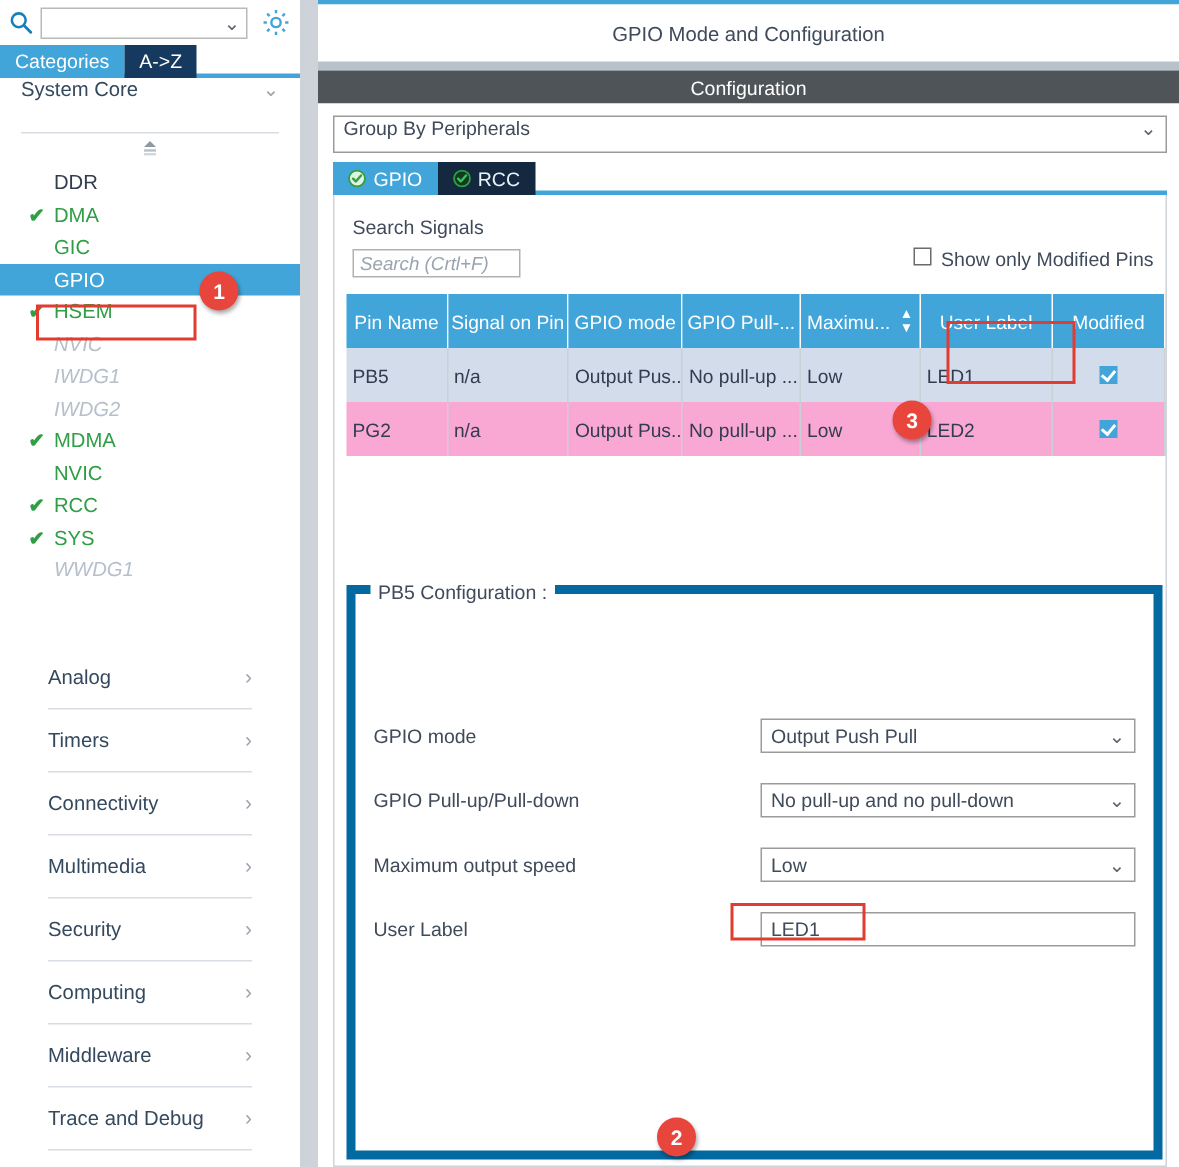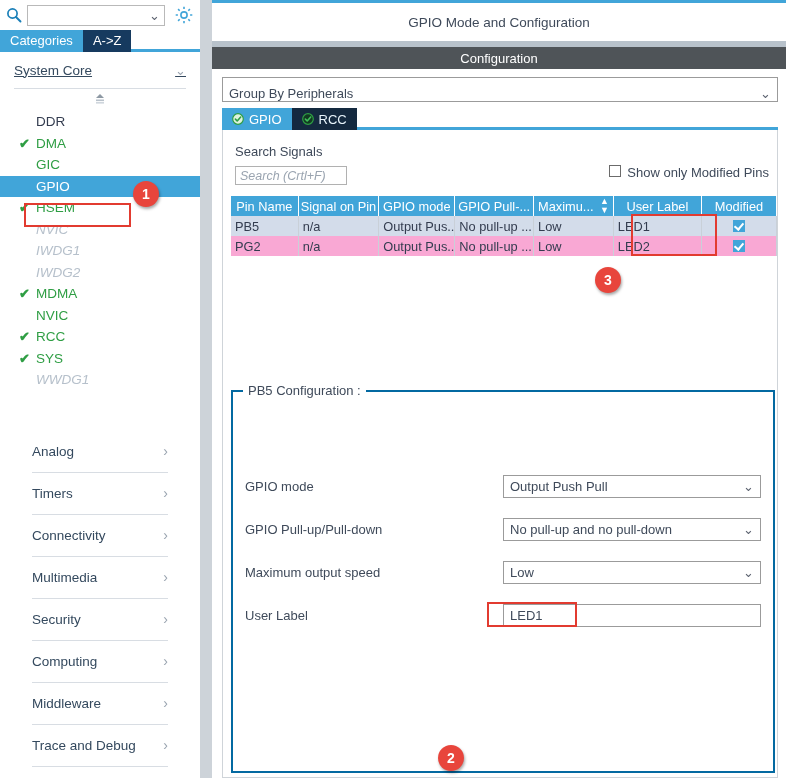--- a/index.html
+++ b/index.html
@@ -30,22 +30,22 @@
             position:relative;}
   .tabs-row::after{content:"";position:absolute;left:0;right:0;bottom:0;height:3px;
             background:#41a5d9;}
   .tab{height:22px;line-height:22px;padding:0 10px;font-size:13px;color:#fff;
        position:relative;z-index:2;box-sizing:border-box;}
   .tab.sel{background:#41a5d9;}
   .tab.alt{background:#163a5f;}
 
   .sb-body{flex:1;position:relative;overflow:hidden;background:#fff;}
   .grp{padding:0 14px;}
-  .grp-head{height:36px;display:flex;align-items:center;justify-content:space-between;
-            border-bottom:1px solid #d8dde3;color:#34495e;font-size:13.5px;text-decoration:underline;}
+  .grp-head{height:36px;display:flex;align-items:flex-start;justify-content:space-between;
+            border-bottom:1px solid #d8dde3;color:#34495e;font-size:13.5px;}
   .grp-head .ch{color:#9aa4b0;font-size:13px;}
   .scrollup{height:20px;display:flex;align-items:center;justify-content:center;}
   .periph-list{padding-top:2px;}
   .p-item{height:21.5px;display:flex;align-items:center;padding-left:22px;
           font-size:13.5px;color:#2f9e44;position:relative;box-sizing:border-box;}
   .p-item .tick{position:absolute;left:5px;top:3px;color:#2f9e44;font-size:13px;
                 font-weight:bold;}
   .p-item.plain{color:#2f9e44;}
   .p-item.gray{color:#333c4f;}
   .p-item.dim{color:#b6c0cb;font-style:italic;}
@@ -63,21 +63,21 @@
         display:flex;flex-direction:column;}
   .pane-topline{height:3px;background:#41a5d9;}
   .pane-title{height:38px;display:flex;align-items:center;justify-content:center;
               font-size:13.5px;color:#3f4a5a;background:#fff;}
   .pane-gap{height:6px;background:#b8c2cb;}
   .cfg-bar{height:22px;background:#4f5458;color:#fff;display:flex;
            align-items:center;justify-content:center;font-size:13px;}
   .cfg-body{flex:1;position:relative;background:#fff;padding:0 8px 0 10px;
             box-sizing:border-box;display:flex;flex-direction:column;}
   .groupby{height:25px;margin-top:8px;border:1px solid #9b9b9b;background:#fff;
-           display:flex;align-items:flex-end;padding:0 6px;box-sizing:border-box;
+           display:flex;align-items:flex-start;padding:0 6px;box-sizing:border-box;
            font-size:13px;color:#3f4a5a;}
   .groupby .chev{margin-left:auto;color:#5c6370;}
 
   .sub-tabs{height:22px;display:flex;align-items:flex-end;margin-top:6px;
             position:relative;}
   .sub-tabs::after{content:"";position:absolute;left:0;right:0;bottom:0;height:3px;
             background:#41a5d9;}
   .stab{height:22px;display:flex;align-items:center;gap:5px;padding:0 10px;
         font-size:13px;color:#e8f4fb;position:relative;z-index:2;box-sizing:border-box;}
   .stab.sel{background:#41a5d9;color:#ffffff;}
@@ -91,42 +91,42 @@
              border:1px solid #b1b1b1;background:#fff;font-size:12.5px;
              color:#9aa4b0;font-style:italic;display:flex;align-items:center;
              padding-left:4px;box-sizing:border-box;}
   .modchk{position:absolute;right:8px;top:35px;display:flex;align-items:flex-start;
           gap:6px;font-size:13px;color:#3f4a5a;}
   .chkbox{width:12px;height:12px;border:1px solid #6b6b6b;background:#fff;
           box-sizing:border-box;}
 
   
   .tbl{position:absolute;left:8px;right:0px;top:66px;}
-  .trow{display:flex;height:20px;align-items:stretch;font-size:12.8px;}
+  .trow{display:flex;height:36px;align-items:stretch;font-size:12.8px;}
   .thead .tcell{background:#41a5d9;color:#ffffff;justify-content:center;
                 border-right:1px solid #ffffff;}
   .tcell{display:flex;align-items:center;padding:0 4px;box-sizing:border-box;
          overflow:hidden;white-space:nowrap;color:#333c4f;}
   .trow.r1{background:#d3dcea;}
   .trow.r2{background:#f9a8d4;}
   .trow.body .tcell{border-right:1px solid #c9d0d8;}
   .c0{width:72px;} .c1{width:86px;} .c2{width:81px;} .c3{width:84px;}
   .c4{width:85px;} .c5{width:94px;} .c6{width:80px;justify-content:center;}
   .sortarrow{margin-left:auto;font-size:9px;line-height:9px;color:#fff;
              display:flex;flex-direction:column;}
   .tickbox{width:12px;height:12px;background:#41a5d9;position:relative;}
   .tickbox::after{content:"";position:absolute;left:3px;top:1px;width:4px;height:7px;
           border:solid #fff;border-width:0 2px 2px 0;transform:rotate(40deg);}
 
   .redbox{position:absolute;border:2px solid #e23b30;box-sizing:border-box;
           pointer-events:none;}
 
   
   .cfgbox{position:absolute;left:8px;right:2px;top:260px;bottom:4px;
-          border:2px solid #0369a1;box-sizing:border-box;}
+          border:6px solid #0369a1;box-sizing:border-box;}
   .cfgbox-legend{position:absolute;left:10px;top:-9px;background:#fff;
                  padding:0 5px;font-size:13px;color:#3f4a5a;}
   .frow{position:absolute;left:12px;right:12px;height:24px;display:flex;
         align-items:center;}
   .flabel{width:258px;font-size:13px;color:#3f4a5a;}
   .fsel{flex:1;height:23px;border:1px solid #9b9b9b;background:#fff;display:flex;
         align-items:center;padding:0 6px;box-sizing:border-box;font-size:13px;
         color:#3f4a5a;}
   .fsel .chev{margin-left:auto;color:#5c6370;}
   .finput{flex:1;height:23px;border:1px solid #9b9b9b;background:#fff;display:flex;

